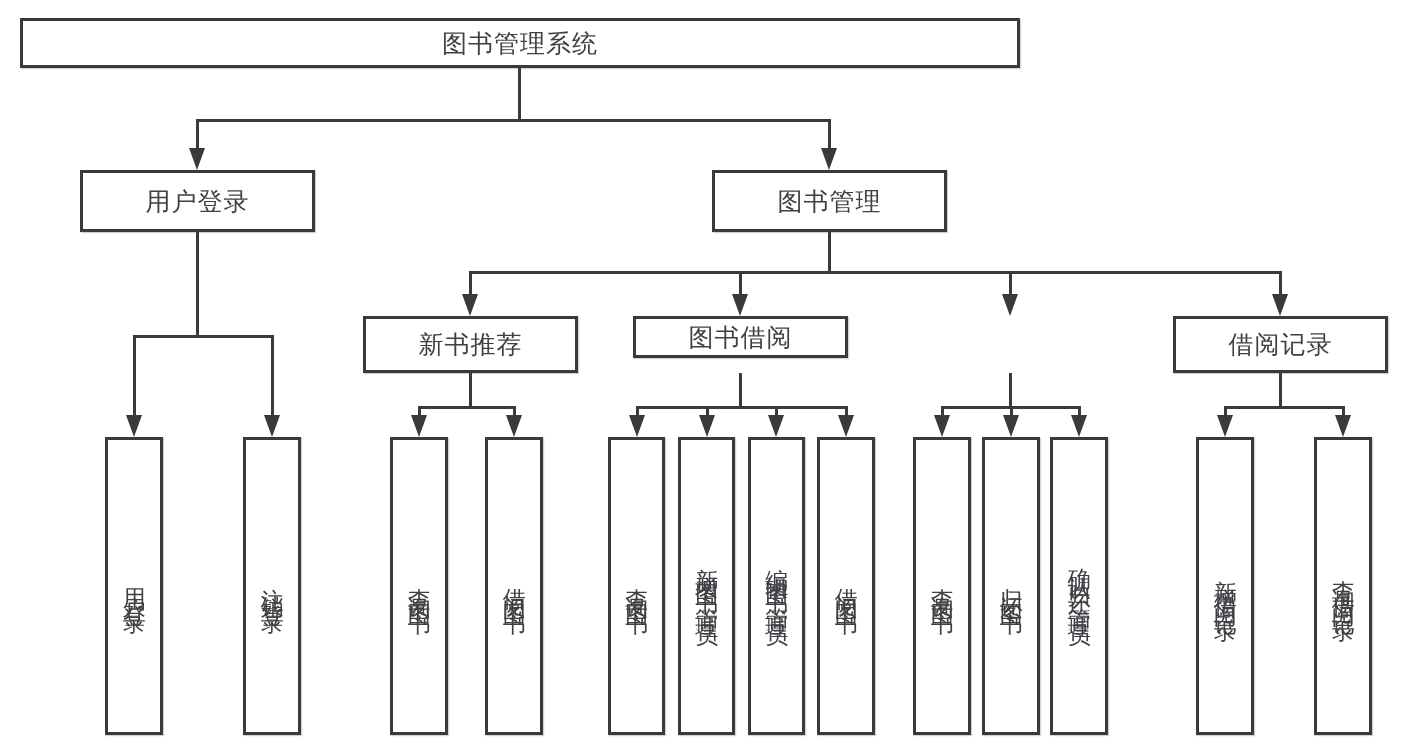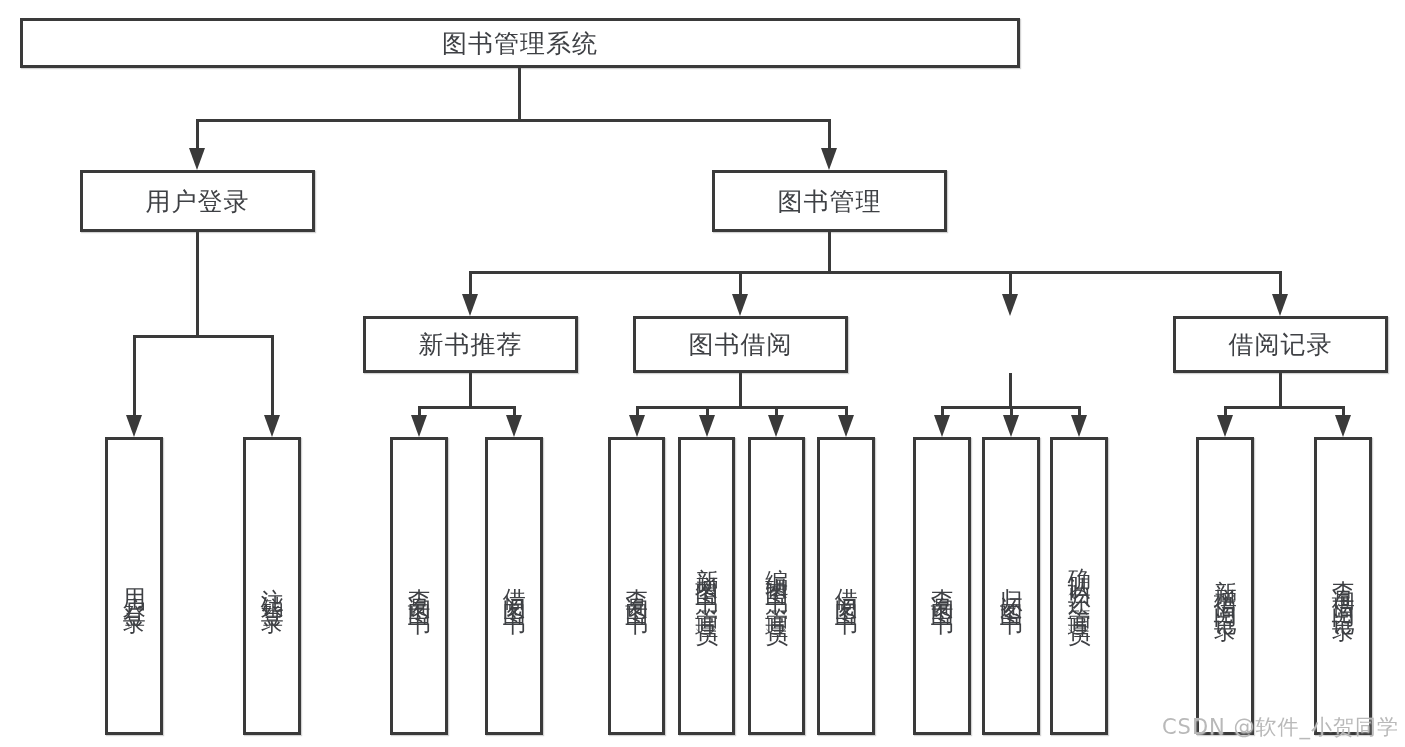--- a/index.html
+++ b/index.html
@@ -103,36 +103,35 @@
       <div class="arrow" style="left: 1217px; top: 415px;"></div>
       <div class="arrow" style="left: 1335px; top: 415px;"></div>
     </div>
 
   <div class="box h-box" style="left:20px;top:18px;width:1000px;height:50px">图书管理系统</div>
 
   <div class="box h-box" style="left:80px;top:170px;width:235px;height:62px">用户登录</div>
   <div class="box h-box" style="left:363px;top:316px;width:215px;height:57px">新书推荐</div>
 
   <div class="box h-box" style="left:712px;top:170px;width:235px;height:62px">图书管理</div>
-  <div class="box h-box" style="left:633px;top:316px;width:215px;height:57px">图书借阅</div>
+  <div class="box h-box" style="left:633px;top:316px;width:215px;height:42px">图书借阅</div>
   <div class="box h-box" style="left:1173px;top:316px;width:215px;height:57px">借阅记录</div>
 
   <div class="box v-box" style="left:105px;top:437px;width:58px;height:298px">用户登录</div>
   <div class="box v-box" style="left:243px;top:437px;width:58px;height:298px">注销登录</div>
 
   <div class="box v-box" style="left:390px;top:437px;width:58px;height:298px">查询图书</div>
   <div class="box v-box" style="left:485px;top:437px;width:58px;height:298px">借阅图书</div>
 
   <div class="box v-box" style="left:608px;top:437px;width:57px;height:298px">查询图书</div>
   <div class="box v-box" style="left:678px;top:437px;width:57px;height:298px">新增图书（管理员）</div>
   <div class="box v-box" style="left:748px;top:437px;width:57px;height:298px">编辑图书（管理员）</div>
   <div class="box v-box" style="left:817px;top:437px;width:58px;height:298px">借阅图书</div>
 
   <div class="box v-box" style="left:913px;top:437px;width:58px;height:298px">查询图书</div>
   <div class="box v-box" style="left:982px;top:437px;width:58px;height:298px">归还图书</div>
   <div class="box v-box" style="left:1050px;top:437px;width:58px;height:298px">确认归还（管理员）</div>
 
   <div class="box v-box" style="left:1196px;top:437px;width:58px;height:298px">新增借阅记录</div>
   <div class="box v-box" style="left:1314px;top:437px;width:58px;height:298px">查询借阅记录</div>
 
-  <div class="watermark">CSDN @软件_小贺同学</div>
 
 </div>
 
 </body></html>

